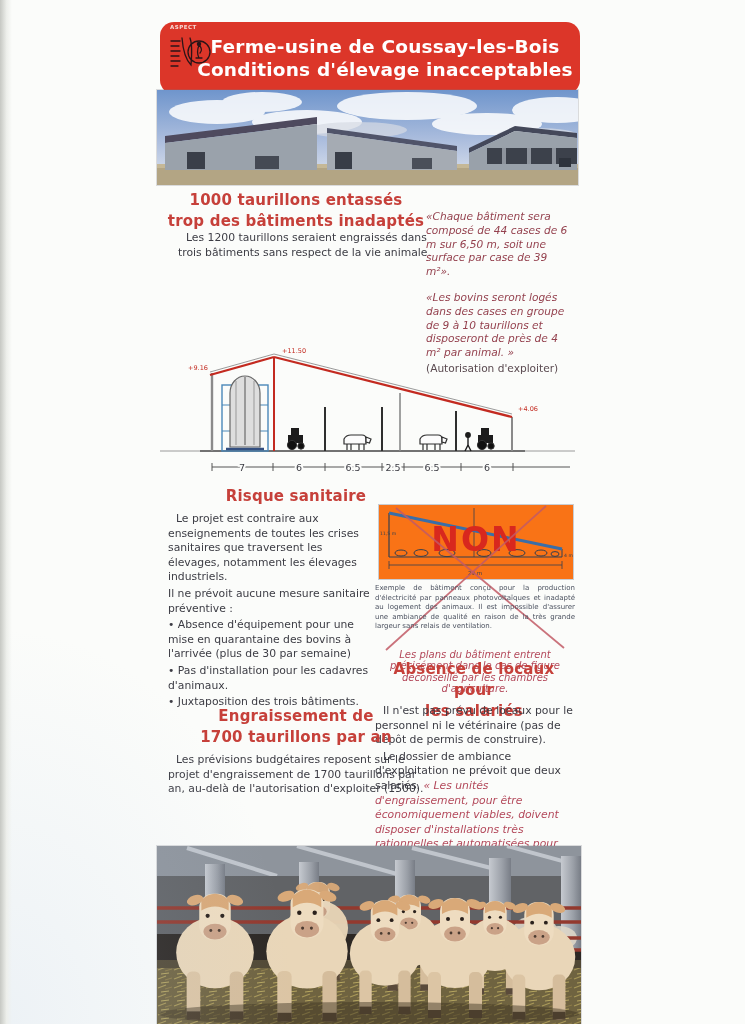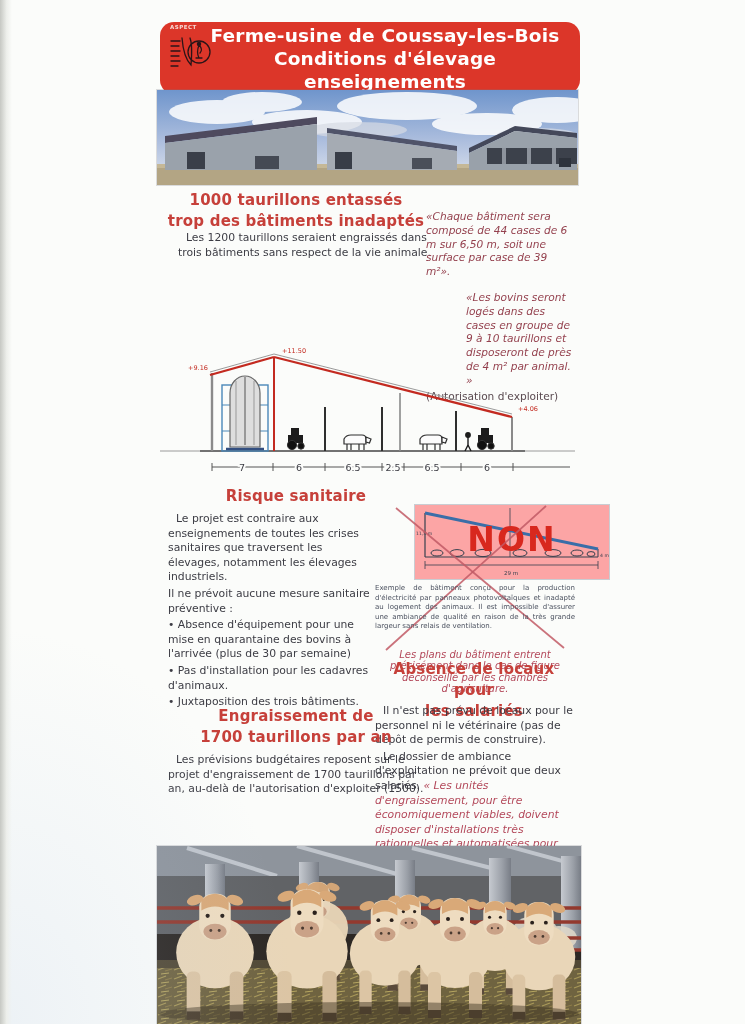--- a/index.html
+++ b/index.html
@@ -20,21 +20,21 @@
   
   .red-h{color:#c6403a;font-weight:bold;font-size:15px;line-height:21px;text-align:center;letter-spacing:.2px;}
   
   .body-txt{color:#3c3c44;font-size:10.8px;line-height:14.6px;}
   .body-txt p{margin:0 0 2px 0;text-indent:8px;}
   .bullet{text-indent:0 !important;}
   .bullet::before{content:"• ";}
   .quote-col{color:#94414e;font-size:10.6px;line-height:13.8px;font-style:italic;}
   .quote-col p{margin:0 0 12px 0;}
   .quote-src{font-style:normal;color:#5a4a50;}
-  .non-box{left:378px;top:504px;width:194px;height:74px;background:#fca5a5;border:1px solid #c9cdd2;margin-left:36px;}
+  .non-box{left:378px;top:504px;width:194px;height:74px;background:#f97316;border:1px solid #c9cdd2;}
   .non-caption{color:#4c5260;font-size:7px;line-height:9.6px;text-align:justify;}
   .non-note{color:#b3485a;font-size:10px;line-height:11.5px;font-style:italic;text-align:center;margin-top:17px;}
   .red-quote{color:#b3485a;font-style:italic;}
   .src-line{text-indent:0 !important;}
   .photo{box-shadow:0 0 0 1px rgba(120,120,130,.25);}
 </style>
 </head>
 <body>
 
 <div class="page">
@@ -52,21 +52,21 @@
             <line x1="3" y1="35" x2="10" y2="35"></line>
           <path d="M14,7 C15,20 19,30 23,34 C24,22 24,12 22,7"></path>
           <circle cx="31" cy="21" r="11"></circle>
           <path d="M31,14 c-2,5 -2,9 0,13 m0,-13 c3,3 3,6 1,8 m-4,5 l6,0"></path>
           <circle cx="31" cy="13" r="1.6" fill="#2a1518"></circle>
         </g>
       </svg>
     </span>
     <div class="banner-titles">
       <div>Ferme-usine de Coussay-les-Bois</div>
-      <div>Conditions d'élevage enseignements</div>
+      <div>Conditions d'élevage inacceptables</div>
     </div>
   </div>
 
   <div class="abs photo" style="left:157px;top:90px;width:421px;height:95px;">
     <svg width="421" height="95" viewBox="0 0 421 95">
       <defs>
         <linearGradient id="sky" x1="0" y1="0" x2="0" y2="1">
           <stop offset="0" stop-color="#6f95cc"></stop>
             <stop offset="0.55" stop-color="#aebfde"></stop>
             <stop offset="1" stop-color="#e3e8f0"></stop>
@@ -112,21 +112,21 @@
     <div>1000 taurillons entassés</div>
     <div>trop des bâtiments inadaptés</div>
   </div>
 
   <div class="abs body-txt" style="left:168px;top:231px;width:258px;margin-left:10px;">
     <p>Les 1200 taurillons seraient engraissés dans trois bâtiments sans respect de la vie animale.</p>
   </div>
 
   <div class="abs quote-col" style="left:426px;top:210px;width:148px;">
     <p>«Chaque bâtiment sera composé de 44 cases de 6 m sur 6,50 m, soit une surface par case de 39 m²».</p>
-    <p style="margin-bottom:2px;margin-left:40px;">«Les bovins seront logés dans des cases en groupe de 9 à 10 taurillons et disposeront de près de 4 m² par animal. »</p>
+    <p style="margin-bottom:2px;">«Les bovins seront logés dans des cases en groupe de 9 à 10 taurillons et disposeront de près de 4 m² par animal. »</p>
     <div class="quote-src">(Autorisation d'exploiter)</div>
   </div>
 
   <div class="abs" style="left:160px;top:343px;width:420px;height:142px;">
     <svg width="420" height="142" viewBox="0 0 420 142">
       <defs>
         <g id="tractor">
           <rect x="0" y="0" width="15" height="8" fill="#1c1c1c"></rect>
           <rect x="3" y="-7" width="8" height="8" fill="#1c1c1c"></rect>
           <circle cx="4" cy="10" r="4.6" fill="#111" stroke="#333"></circle>

